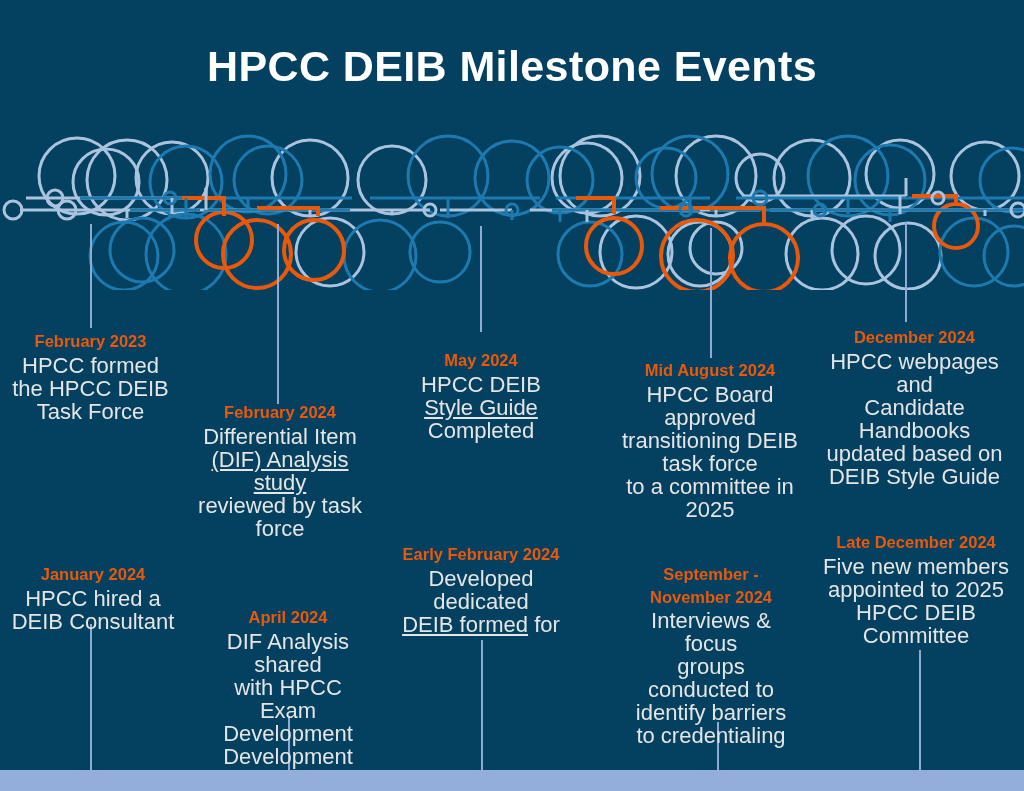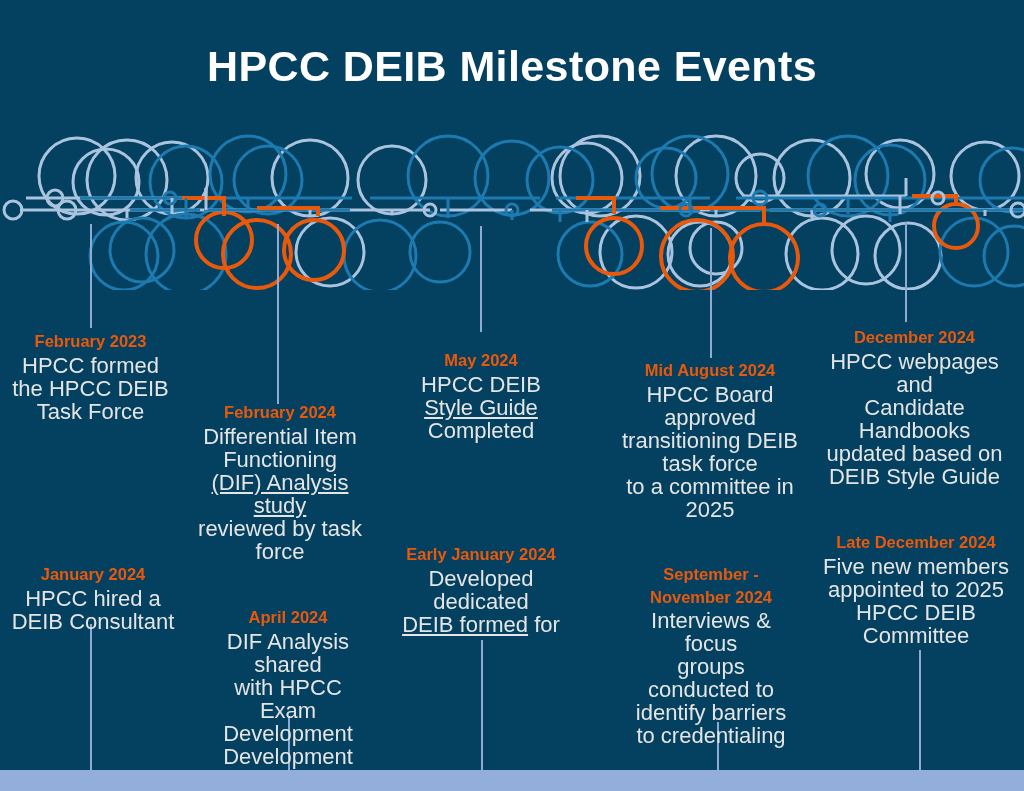--- a/index.html
+++ b/index.html
@@ -211,21 +211,21 @@
   <div class="leader" style="left:717px; top:722px; height:48px;"></div>
   <div class="leader" style="left:919px; top:650px; height:120px;"></div>
 
   <div class="ms" style="left:5px; top:330px; width:171px;">
     <div class="date">February 2023</div>
     <div class="body"><div>HPCC formed</div><div>the HPCC DEIB</div><div>Task Force</div></div>
   </div>
 
   <div class="ms" style="left:186px; top:401px; width:188px;">
     <div class="date">February 2024</div>
-    <div class="body"><div>Differential Item</div><div>Functioning</div><div><span class="u">(DIF) Analysis study</span></div><div>reviewed by task force</div></div>
+    <div class="body"><div>Differential Item</div><div><span class="u">(DIF) Analysis study</span></div><div>reviewed by task force</div></div>
   </div>
 
   <div class="ms" style="left:396px; top:349px; width:170px;">
     <div class="date">May 2024</div>
     <div class="body"><div>HPCC DEIB</div><div><span class="u">Style Guide</span></div><div>Completed</div></div>
   </div>
 
   <div class="ms" style="left:621px; top:359px; width:178px;">
     <div class="date">Mid August 2024</div>
     <div class="body"><div>HPCC Board</div><div>approved</div><div>transitioning DEIB</div><div>task force</div><div>to a committee in</div><div>2025</div></div>
@@ -240,21 +240,21 @@
     <div class="date">January 2024</div>
     <div class="body"><div>HPCC hired a</div><div>DEIB Consultant</div></div>
   </div>
 
   <div class="ms" style="left:195px; top:606px; width:186px;">
     <div class="date">April 2024</div>
     <div class="body"><div>DIF Analysis shared</div><div>with HPCC</div><div>Exam Development</div><div>Development</div></div>
   </div>
 
   <div class="ms" style="left:388px; top:543px; width:186px;">
-    <div class="date">Early January 2024</div>
+    <div class="date">Early February 2024</div>
     <div class="body"><div>Developed dedicated</div><div><span class="u">DEIB formed</span> for</div></div>
   </div>
 
   <div class="ms" style="left:625px; top:563px; width:172px;">
     <div class="date">September -
 November 2024</div>
     <div class="body"><div>Interviews &amp; focus</div><div>groups</div><div>conducted to</div><div>identify barriers</div><div>to credentialing</div></div>
   </div>
 
   <div class="ms" style="left:814px; top:531px; width:204px;">

